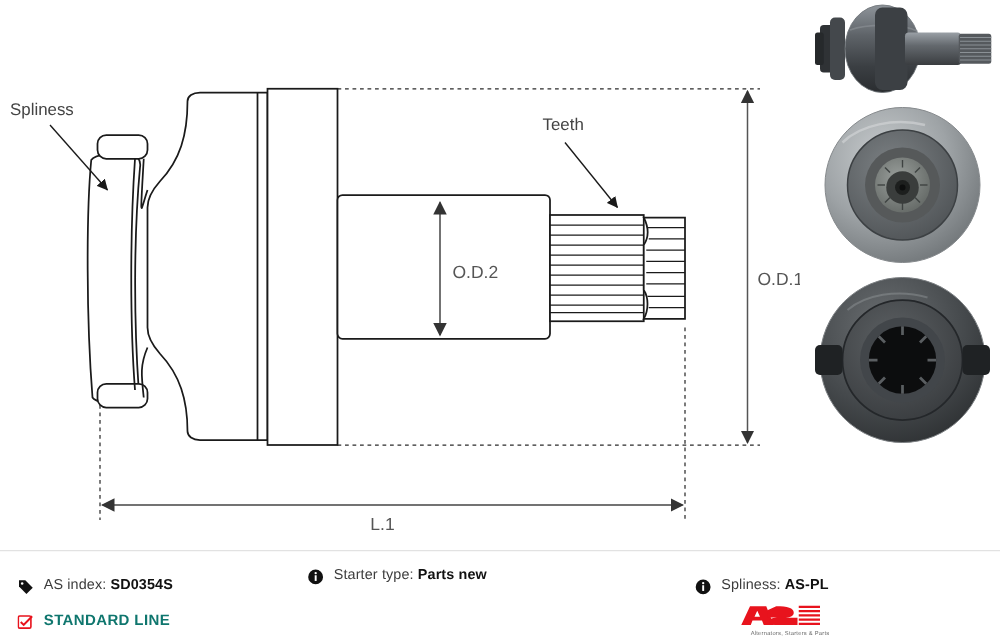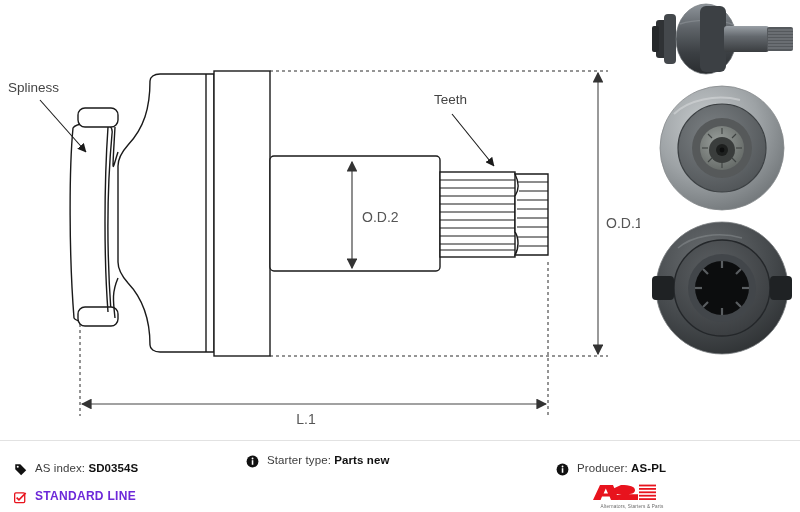--- a/index.html
+++ b/index.html
@@ -31,21 +31,21 @@
   .fcol{position:absolute;top:0;}
   #fcol-left{left:14px;width:230px;}
   #fcol-mid{left:246px;width:300px;}
   #fcol-right{left:556px;width:244px;}
   .frow{display:flex;align-items:flex-start;gap:8px;margin-top:22px;}
   .frow.second{margin-top:14px;}
   .fico{flex:0 0 auto;width:13px;height:13px;margin-top:1px;}
   .fico svg{display:block;}
   .ftext{font-size:11.5px;line-height:13px;color:#3c3c3c;letter-spacing:.1px;white-space:nowrap;}
   .ftext b{color:#111;font-weight:bold;}
-  .std-line{font-size:12px;font-weight:bold;color:#6d28d9;letter-spacing:.3px;line-height:13px;}
+  .std-line{font-size:12px;font-weight:bold;color:#0f766e;letter-spacing:.3px;line-height:13px;}
 
   
   .logo{position:absolute;left:30px;top:42px;width:92px;height:28px;}
   .logo svg{display:block;}
 </style>
 </head>
 <body>
 
 <div id="page">
 
@@ -340,21 +340,21 @@
     <div class="fcol" id="fcol-right">
       <div class="frow">
         <span class="fico">
           <svg width="13" height="13" viewBox="0 0 16 16" xmlns="http://www.w3.org/2000/svg">
             <circle cx="8" cy="8" r="7.3" fill="#111"></circle>
             <rect x="7.1" y="6.4" width="1.9" height="5.6" fill="#fff"></rect>
             <circle cx="8.05" cy="4.3" r="1.15" fill="#fff"></circle>
           </svg>
         </span>
         <span class="ftext">
-          <span>Producer:</span>
+          <span>Spliness:</span>
           <b>AS-PL</b>
         </span>
       </div>
 
       <div class="logo">
         <svg width="92" height="28" viewBox="0 0 92 28" xmlns="http://www.w3.org/2000/svg">
           <g>
             <path d="M14,3 L27,3 L33,18 L25,18 L23.6,14.4 L16,14.4 L14.6,18 L7,18 Z
                      M19.8,6.6 L17.6,11.4 L22,11.4 Z" fill="#e8131d"></path>
             <path d="M35,3 C44,3 49,4.4 49,8.2 C49,10.6 46.6,11.8 42.6,12.2

